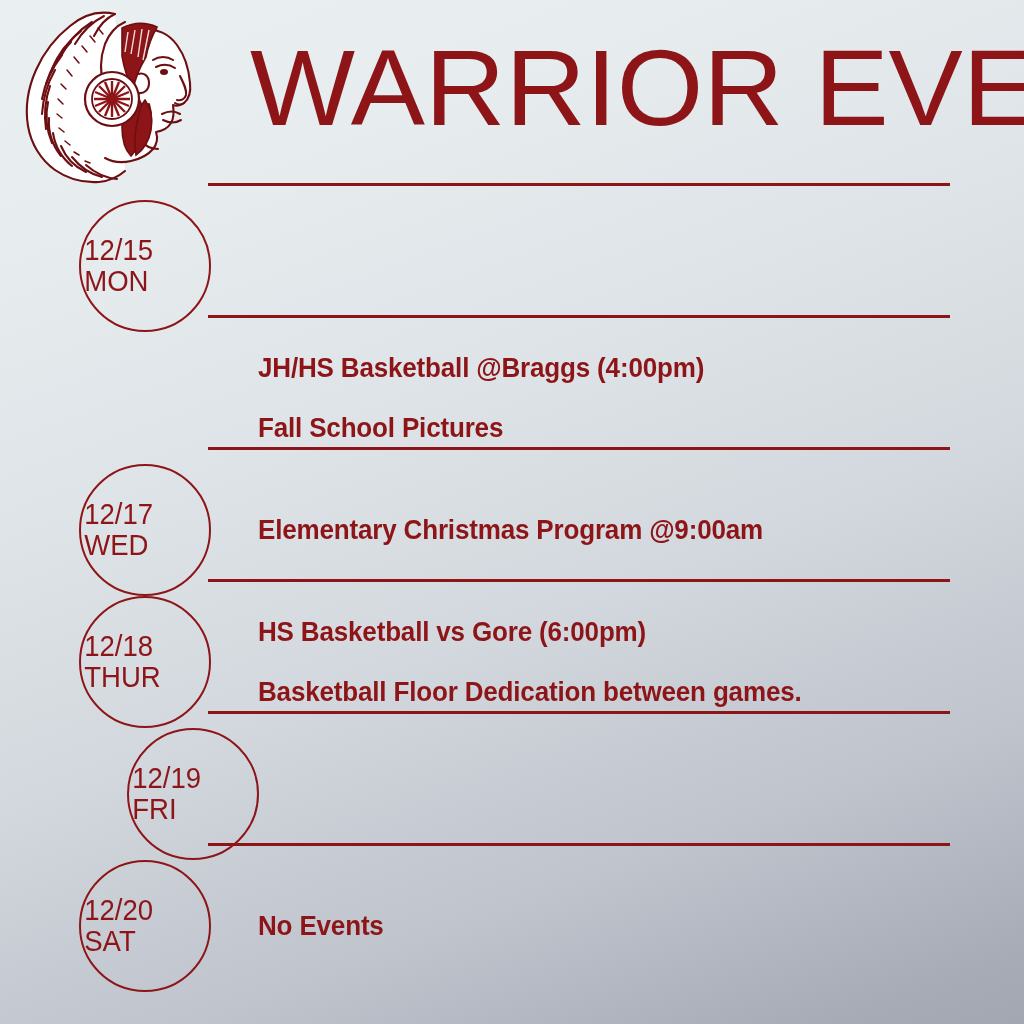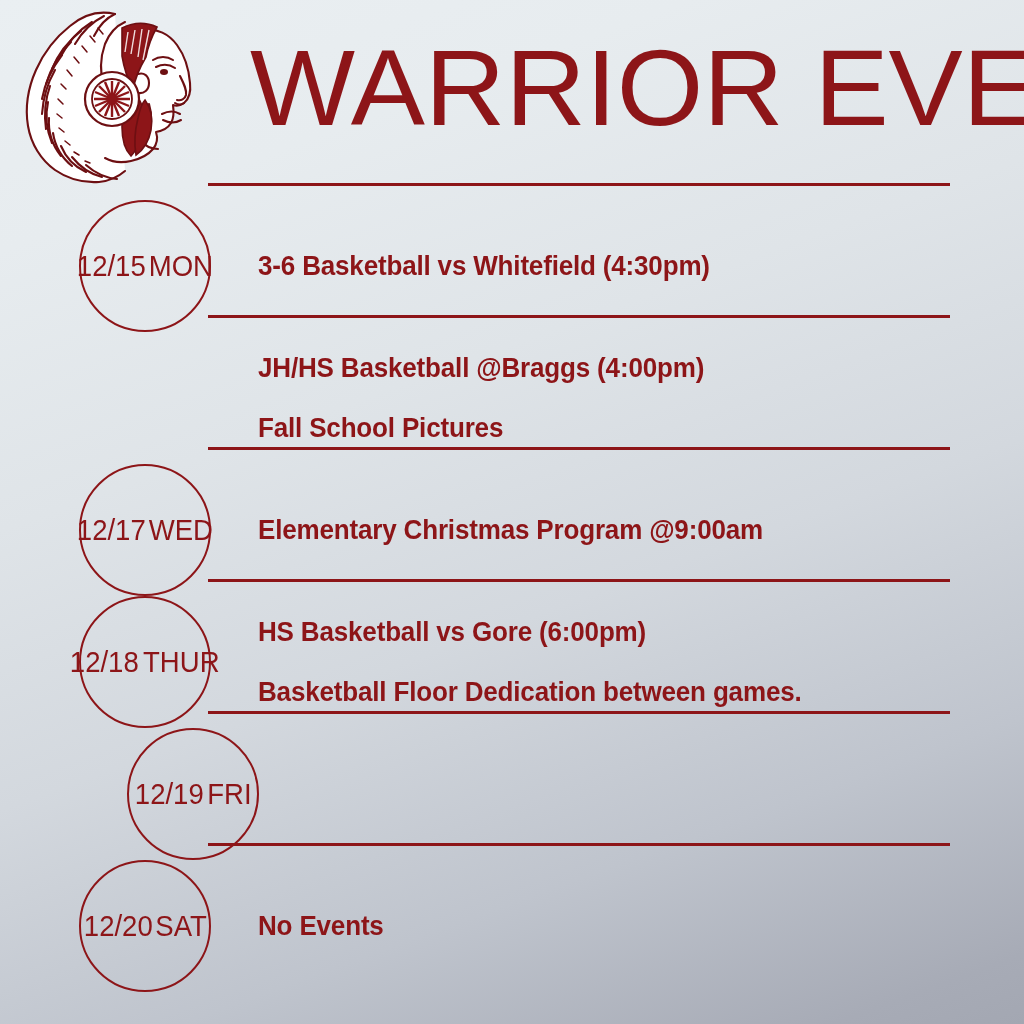--- a/index.html
+++ b/index.html
@@ -86,22 +86,21 @@
 
   .date-badge {
     position: absolute;
     left: 79px;
     width: 132px;
     height: 132px;
     border: 2px solid #8d1518;
     border-radius: 50%;
     box-sizing: border-box;
     display: flex;
-    flex-direction: row;
-    align-items: center;
+    flex-direction: column;
     justify-content: center;
     color: #8d1518;
     background: transparent;
   }
   .date-badge .d-date,
   .date-badge .d-day {
     font-family: "Liberation Sans", sans-serif;
     font-size: 29px;
     line-height: 31px;
     font-weight: 400;
@@ -224,23 +223,20 @@
     <div id="poster-title">WARRIOR EVENTS</div>
   </div>
 
   <div id="schedule">
       <div class="rule" style="top: 3px;"></div>
       <div class="row" style="top: 20px; height: 132px;">
         <div class="date-badge" style="top: 0px;">
           <span class="d-date">12/15</span>
           <span class="d-day">MON</span>
         </div>
-        <div class="events" style="top: 48px;">
-          <div class="event-line">3-6 Basketball vs Whitefield (4:30pm)</div>
-        </div>
       </div>
       <div class="rule" style="top: 135px;"></div>
       <div class="row" style="top: 152px; height: 132px;">
         <div class="events" style="top: 18px;">
           <div class="event-line">JH/HS Basketball @Braggs (4:00pm)</div>
           <div class="event-line">Fall School Pictures</div>
         </div>
       </div>
       <div class="rule" style="top: 267px;"></div>
       <div class="row" style="top: 284px; height: 132px;">

